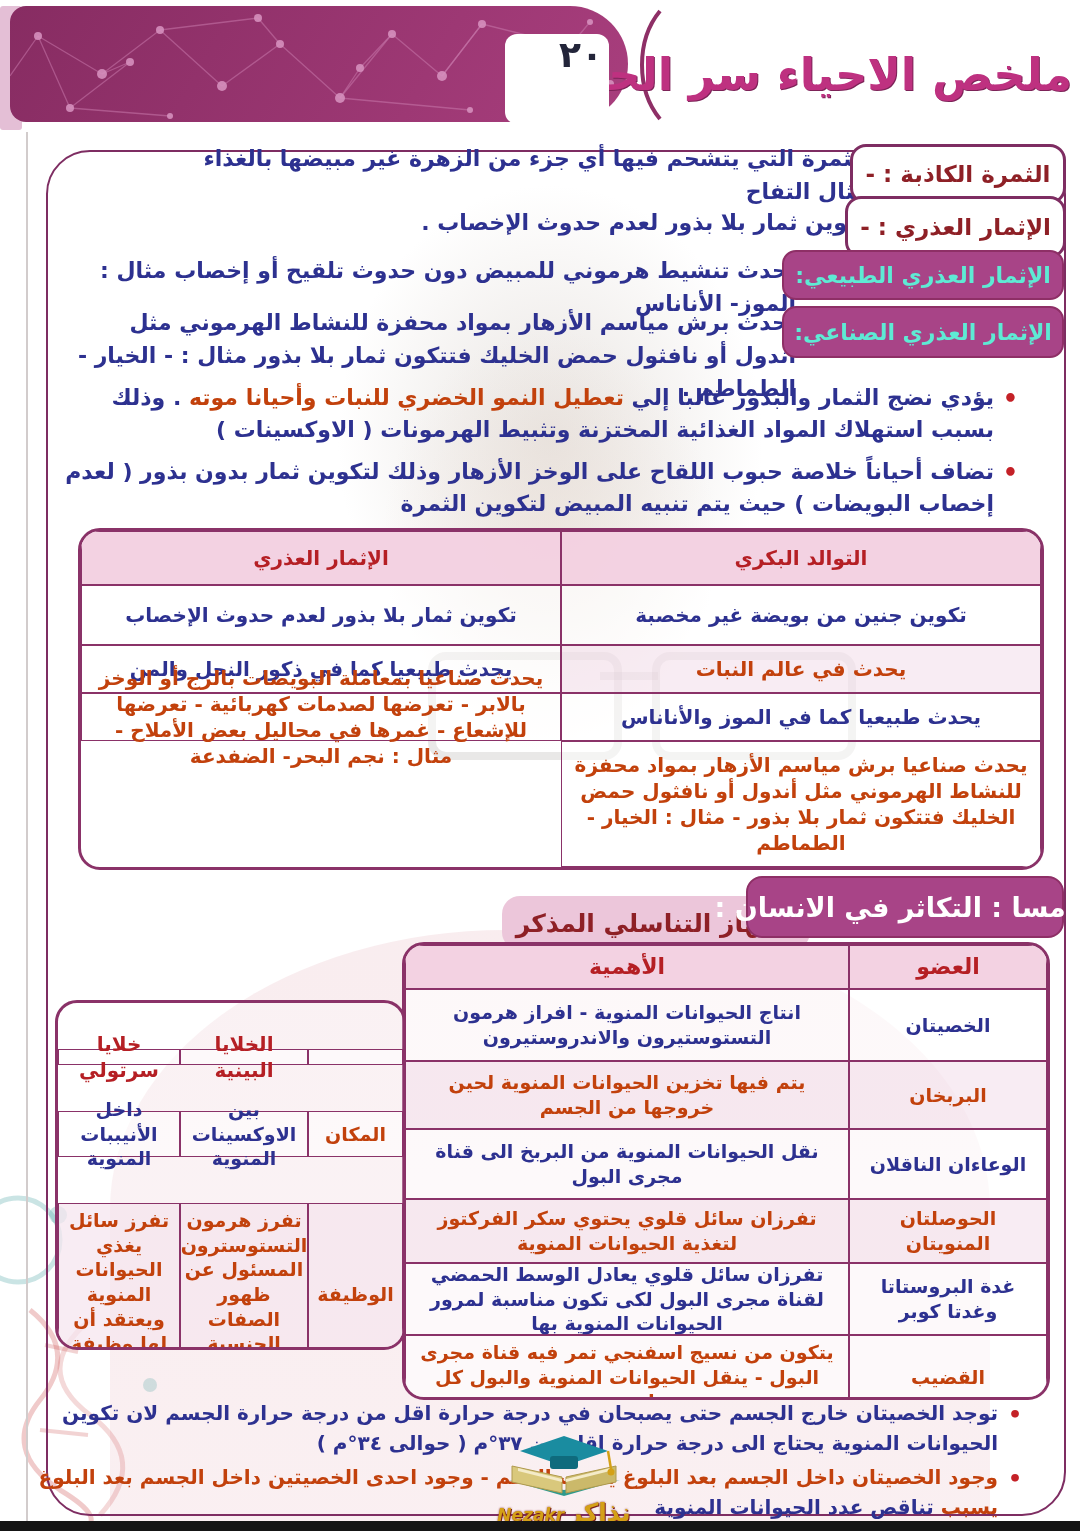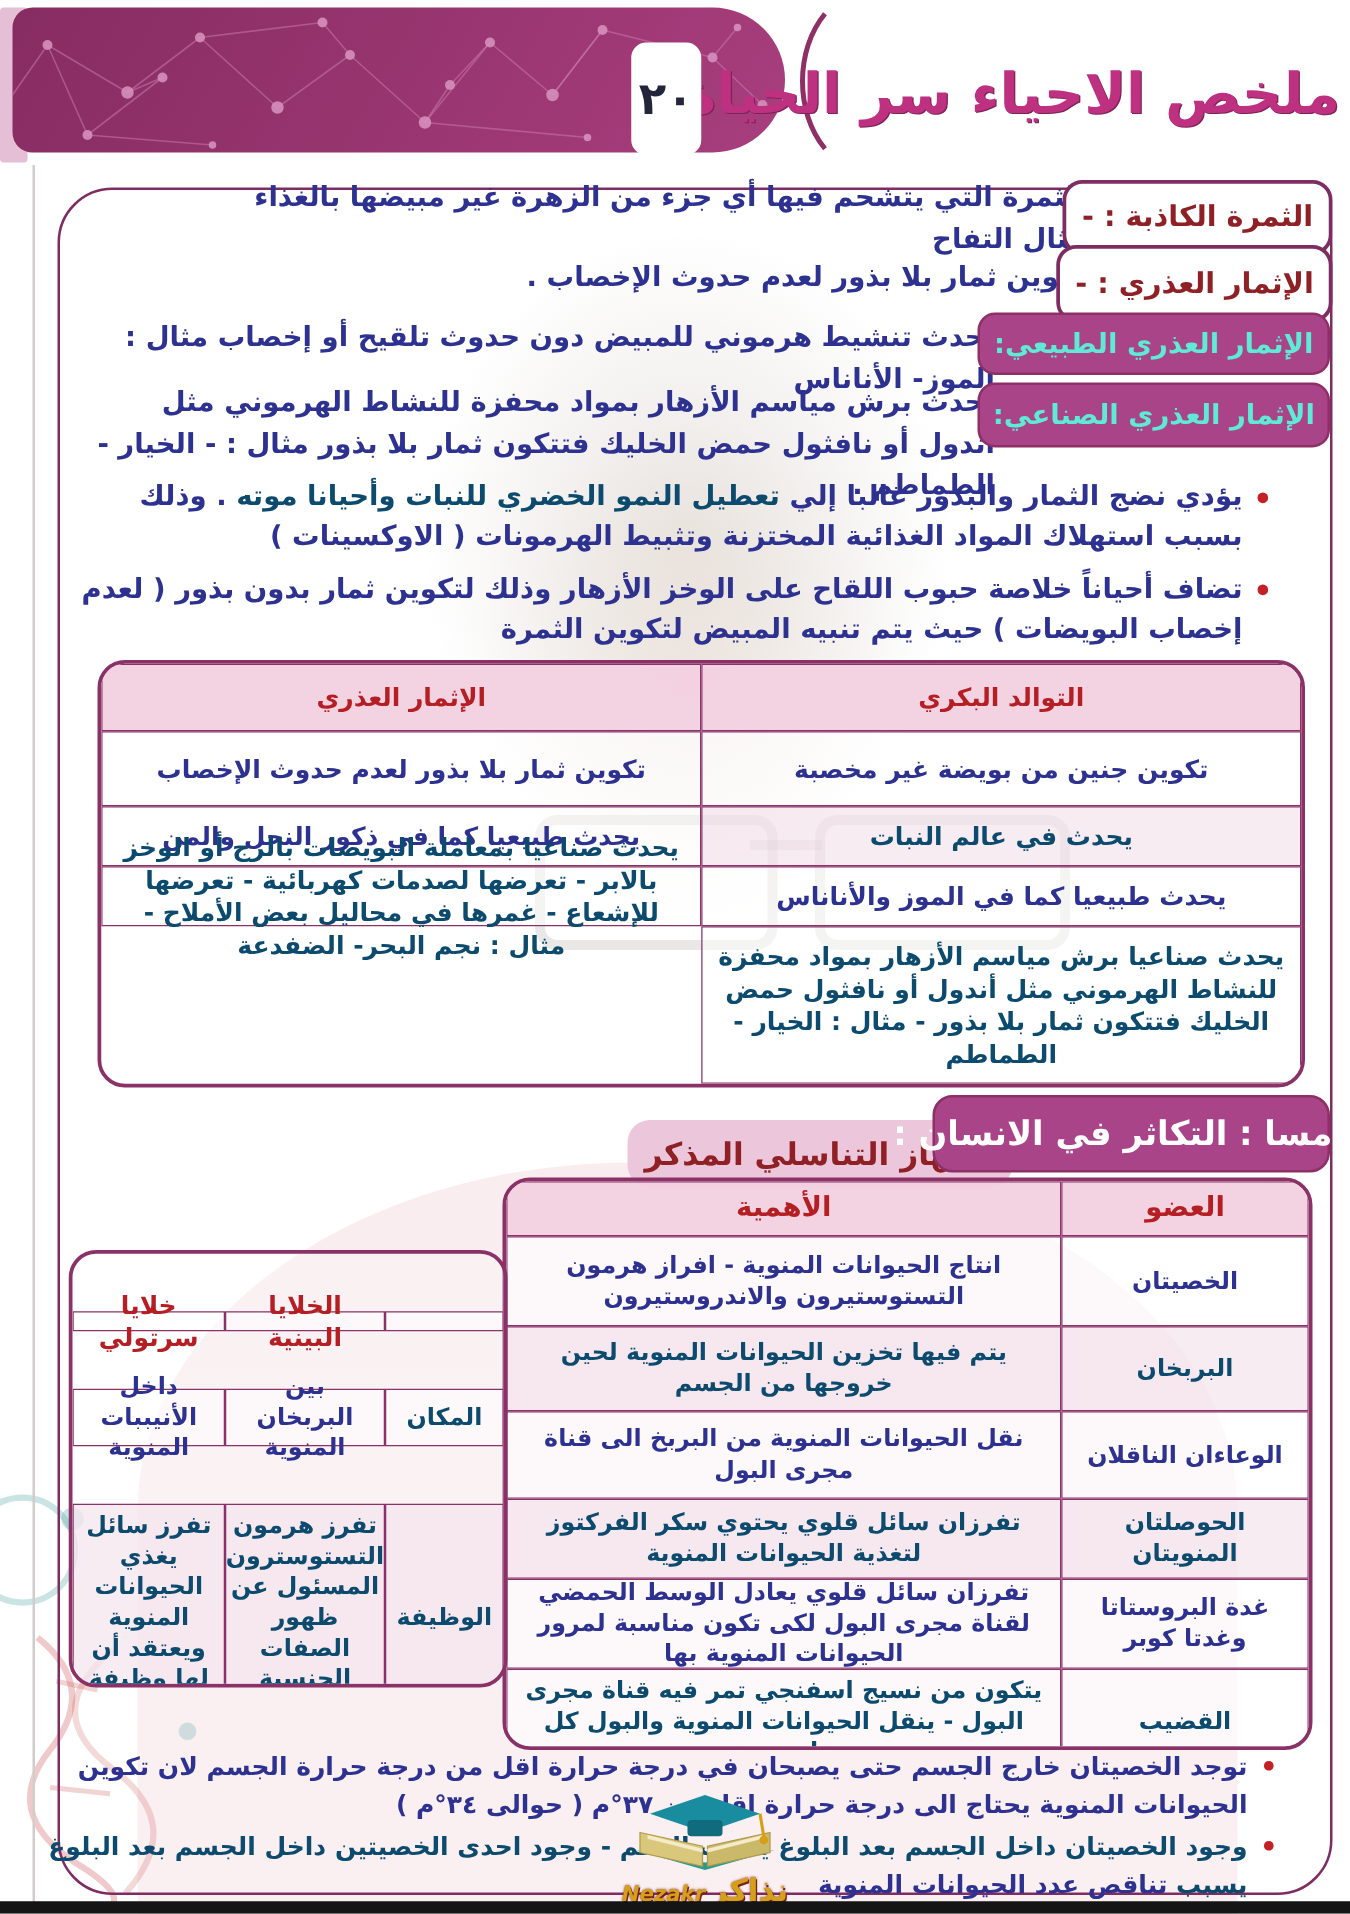--- a/index.html
+++ b/index.html
@@ -24,22 +24,22 @@
     border-radius:45% 45% 0 0;
     background:linear-gradient(rgba(244,222,226,.55),rgba(248,233,236,.7));}
   
   .deco{z-index:1;pointer-events:none;}
   
   .left-strip{left:0;top:6px;width:22px;height:124px;background:#E4BFD6;border-radius:3px;z-index:2;}
   .banner{left:10px;top:6px;width:618px;height:116px;z-index:2;
     background:linear-gradient(120deg,#872C62,#A83E7D);
     border-radius:16px 58px 58px 16px;overflow:hidden;}
   .pagenum{left:505px;top:34px;width:56px;height:90px;background:#fff;border-radius:12px;z-index:3;
-    display:flex;align-items:center;justify-content:center;
-    color:#23253a;font-size:36px;font-weight:bold;}
+    display:flex;justify-content:center;
+    color:#23253a;font-size:36px;font-weight:bold;padding-left:48px;}
   .bracket{left:628px;top:8px;z-index:2;}
   .page-title{left:648px;top:20px;width:424px;text-align:center;z-index:2;
     color:#BE3180;font-size:45px;font-weight:800;line-height:1.1;
     text-shadow:1px 1px 0 #7d2358;white-space:nowrap;}
   .scan-line{left:26px;top:132px;width:2px;height:1390px;background:#d2cccc;z-index:1;}
   
   .main-frame{left:46px;top:150px;width:1016px;height:1362px;border:2px solid #7E2D62;
     border-radius:44px;z-index:2;}
   
   .def-label{z-index:4;display:flex;align-items:center;justify-content:center;
@@ -48,21 +48,21 @@
     color:#8E2026;font-size:23px;padding:0 12px;}
   .def-label.filled{background:#A84487;border:2px solid #8E2F66;border-radius:14px;
     color:#5eead4;font-size:22px;padding:0 10px;}
   .def-text{z-index:3;color:#2D3190;font-size:22px;font-weight:bold;line-height:1.5;text-align:right;}
   
   .notes{right:60px;top:382px;width:975px;z-index:3;}
   .note{position:relative;padding-right:26px;font-size:22px;font-weight:bold;
     line-height:1.45;color:#2D3190;text-align:right;margin-bottom:10px;}
   .note::before{content:"•";position:absolute;right:2px;top:0;color:#C42127;font-size:24px;}
   .c-blue{color:#2D3190;}
-  .c-red{color:#0c4a6e;}
+  .c-red{color:#c2410c;}
   
   .tbl{z-index:3;border:3px solid #8A3268;border-radius:22px;overflow:hidden;
     display:grid;background:rgba(255,255,255,.25);}
   .cell{border:1px solid #8A3268;display:flex;align-items:center;justify-content:center;
     text-align:center;font-weight:bold;padding:4px 10px;line-height:1.3;}
   .cell.hdr{background:rgba(242,208,224,.95);color:#B51F24;font-size:23px;}
   .bg-a{background:rgba(255,255,255,.5);}
   .bg-b{background:rgba(245,226,236,.65);}
   .t1{left:78px;top:528px;width:960px;height:336px;
     grid-template-columns:1fr 1fr;grid-template-rows:54px 60px 48px 48px 1fr;}
@@ -240,21 +240,21 @@
   <div class="cell bg-a c-red">القضيب</div>
   <div class="cell bg-a c-red">يتكون من نسيج اسفنجي تمر فيه قناة مجرى البول - ينقل الحيوانات المنوية والبول كل على حدة</div>
 </div>
 
 <div class="abs tbl t3">
   <div class="cell hdr"></div>
   <div class="cell hdr" style="color:#B51F24;">الخلايا البينية</div>
   <div class="cell hdr" style="color:#B51F24;">خلايا سرتولي</div>
 
   <div class="cell bg-a c-red">المكان</div>
-  <div class="cell bg-a c-blue">بين البربخان المنوية</div>
+  <div class="cell bg-a c-blue">بين الاوكسينات المنوية</div>
   <div class="cell bg-a c-blue">داخل الأنيببات المنوية</div>
 
   <div class="cell bg-b c-red">الوظيفة</div>
   <div class="cell bg-b c-red">تفرز هرمون التستوسترون المسئول عن ظهور الصفات الجنسية الذكرية</div>
   <div class="cell bg-b c-red">تفرز سائل يغذي الحيوانات المنوية ويعتقد أن لها وظيفة مناعية</div>
 </div>
 
 <div class="abs footnotes">
   <div class="footnote">
     <span class="c-blue">توجد الخصيتان خارج الجسم حتى يصبحان في درجة حرارة اقل من درجة حرارة الجسم لان تكوين الحيوانات المنوية يحتاج الى درجة حرارة اقل من ٣٧°م ( حوالى ٣٤°م )</span>

